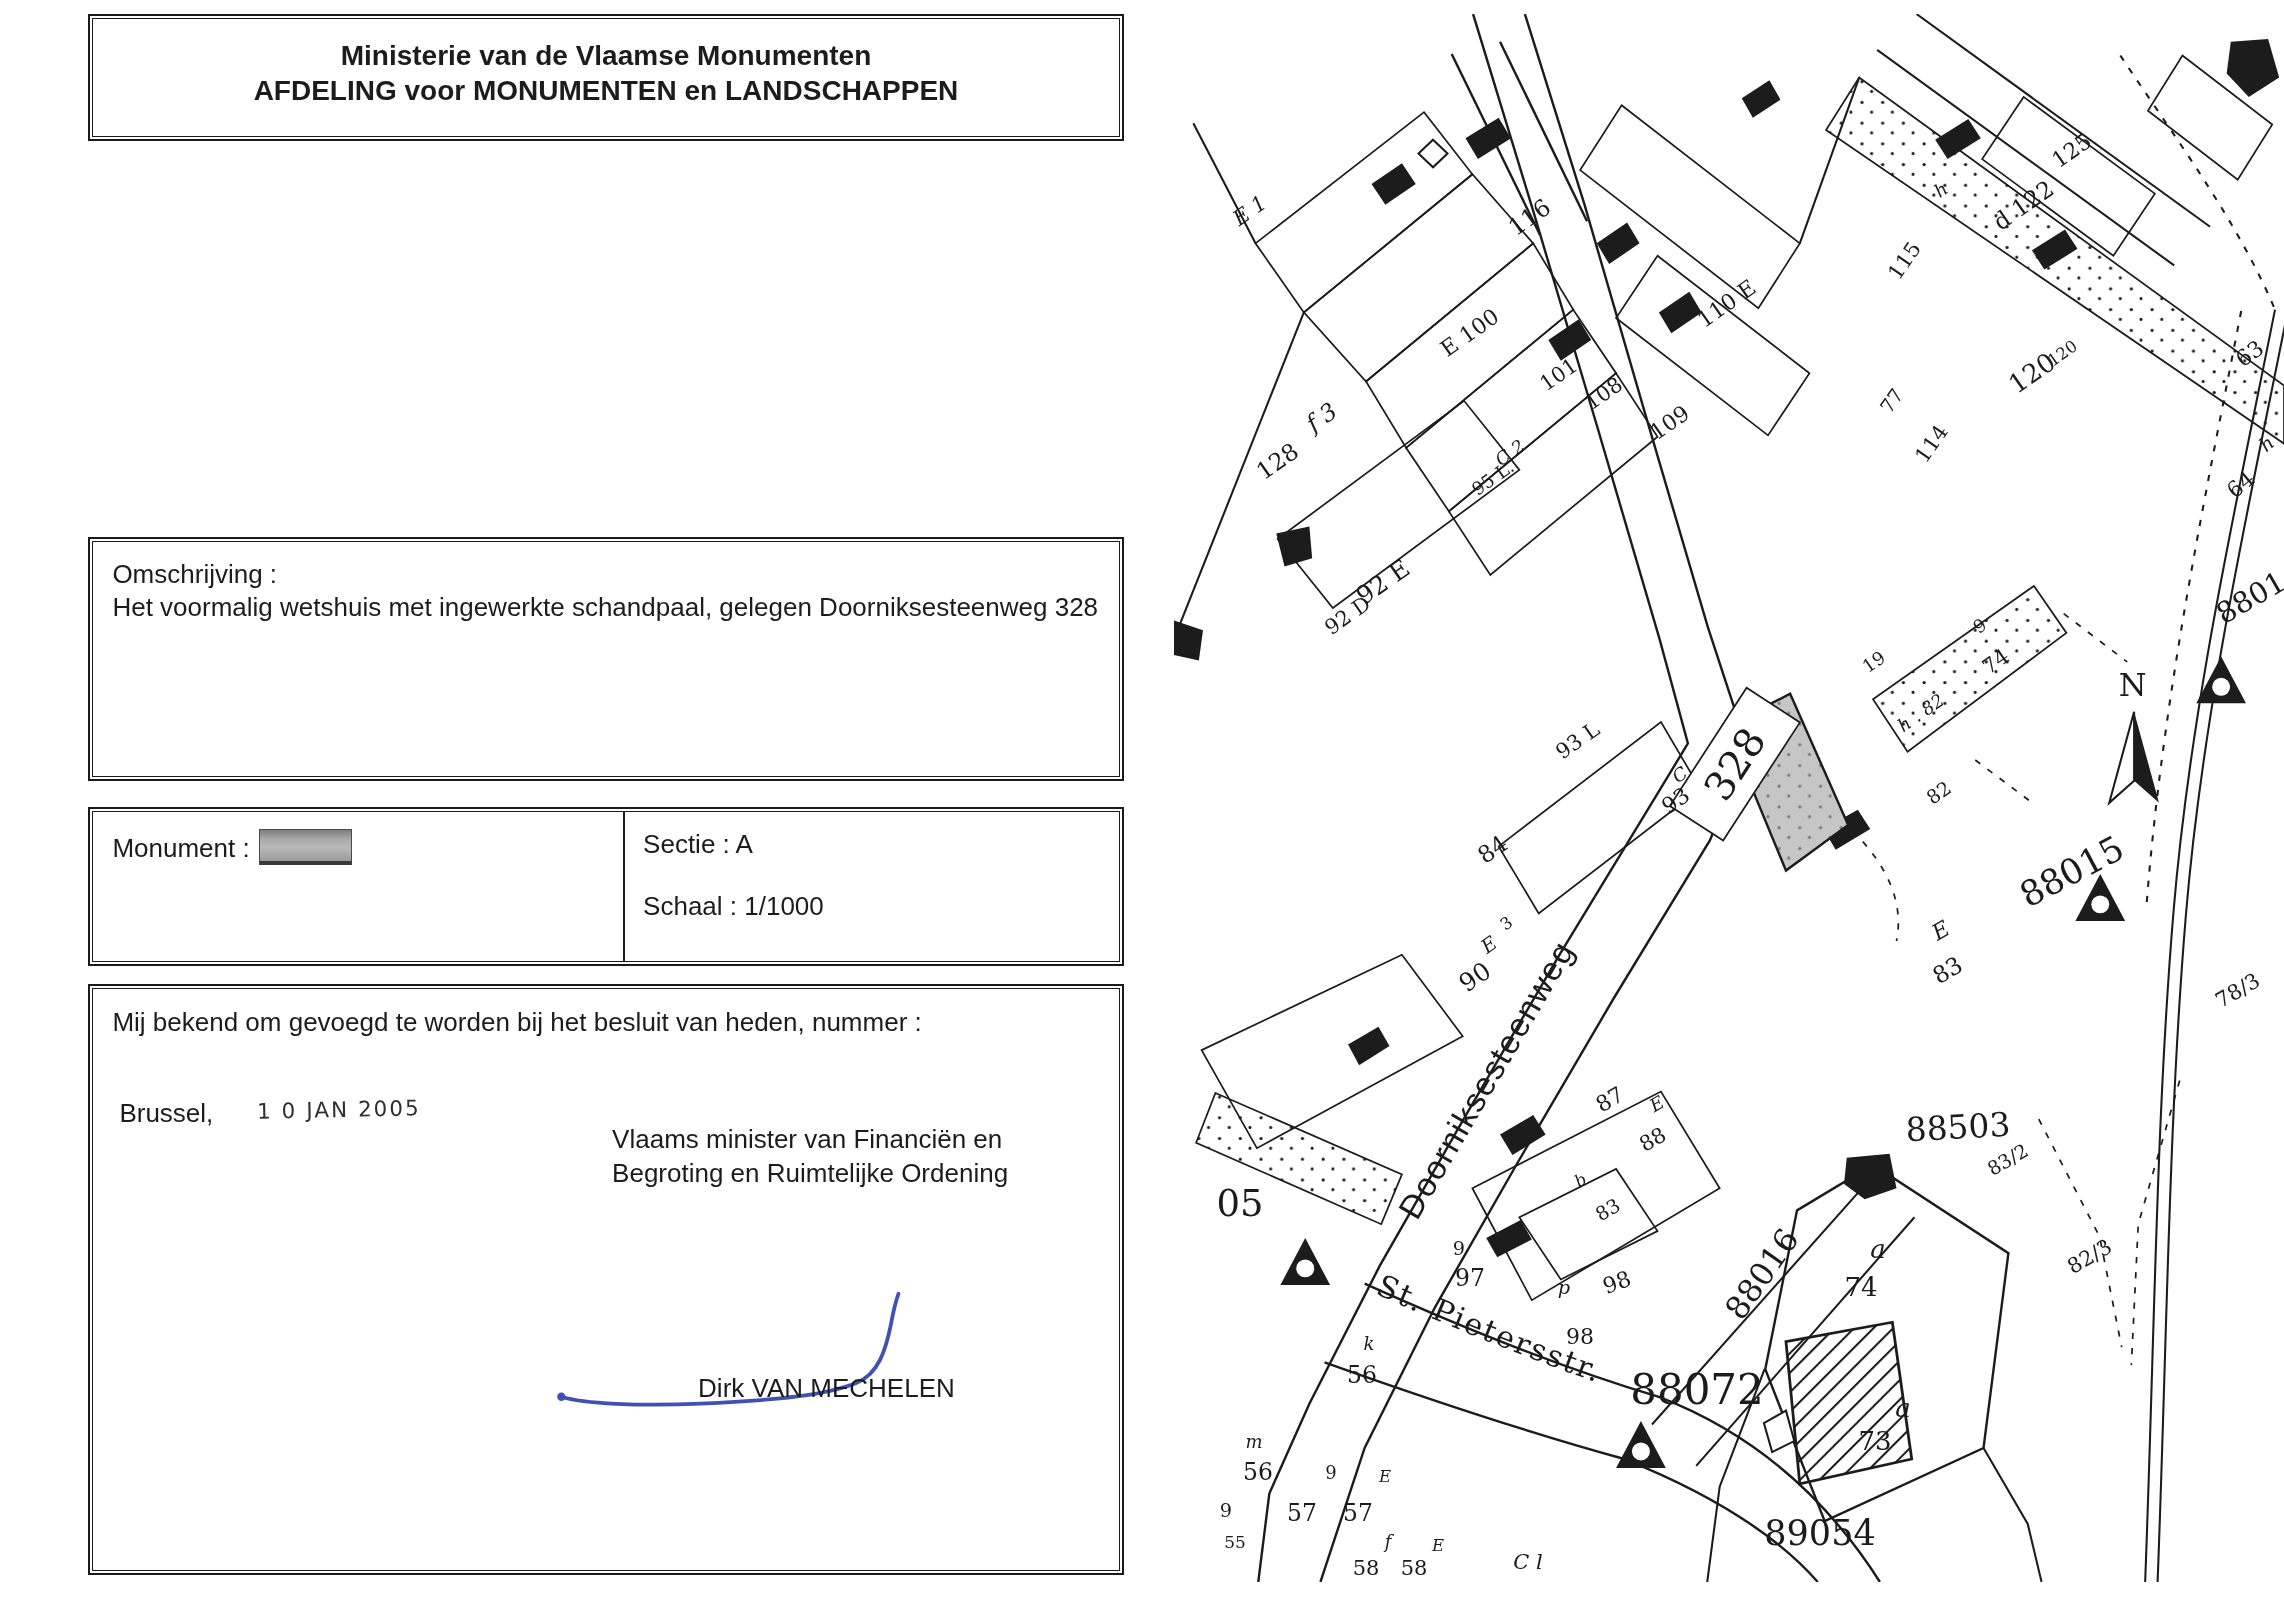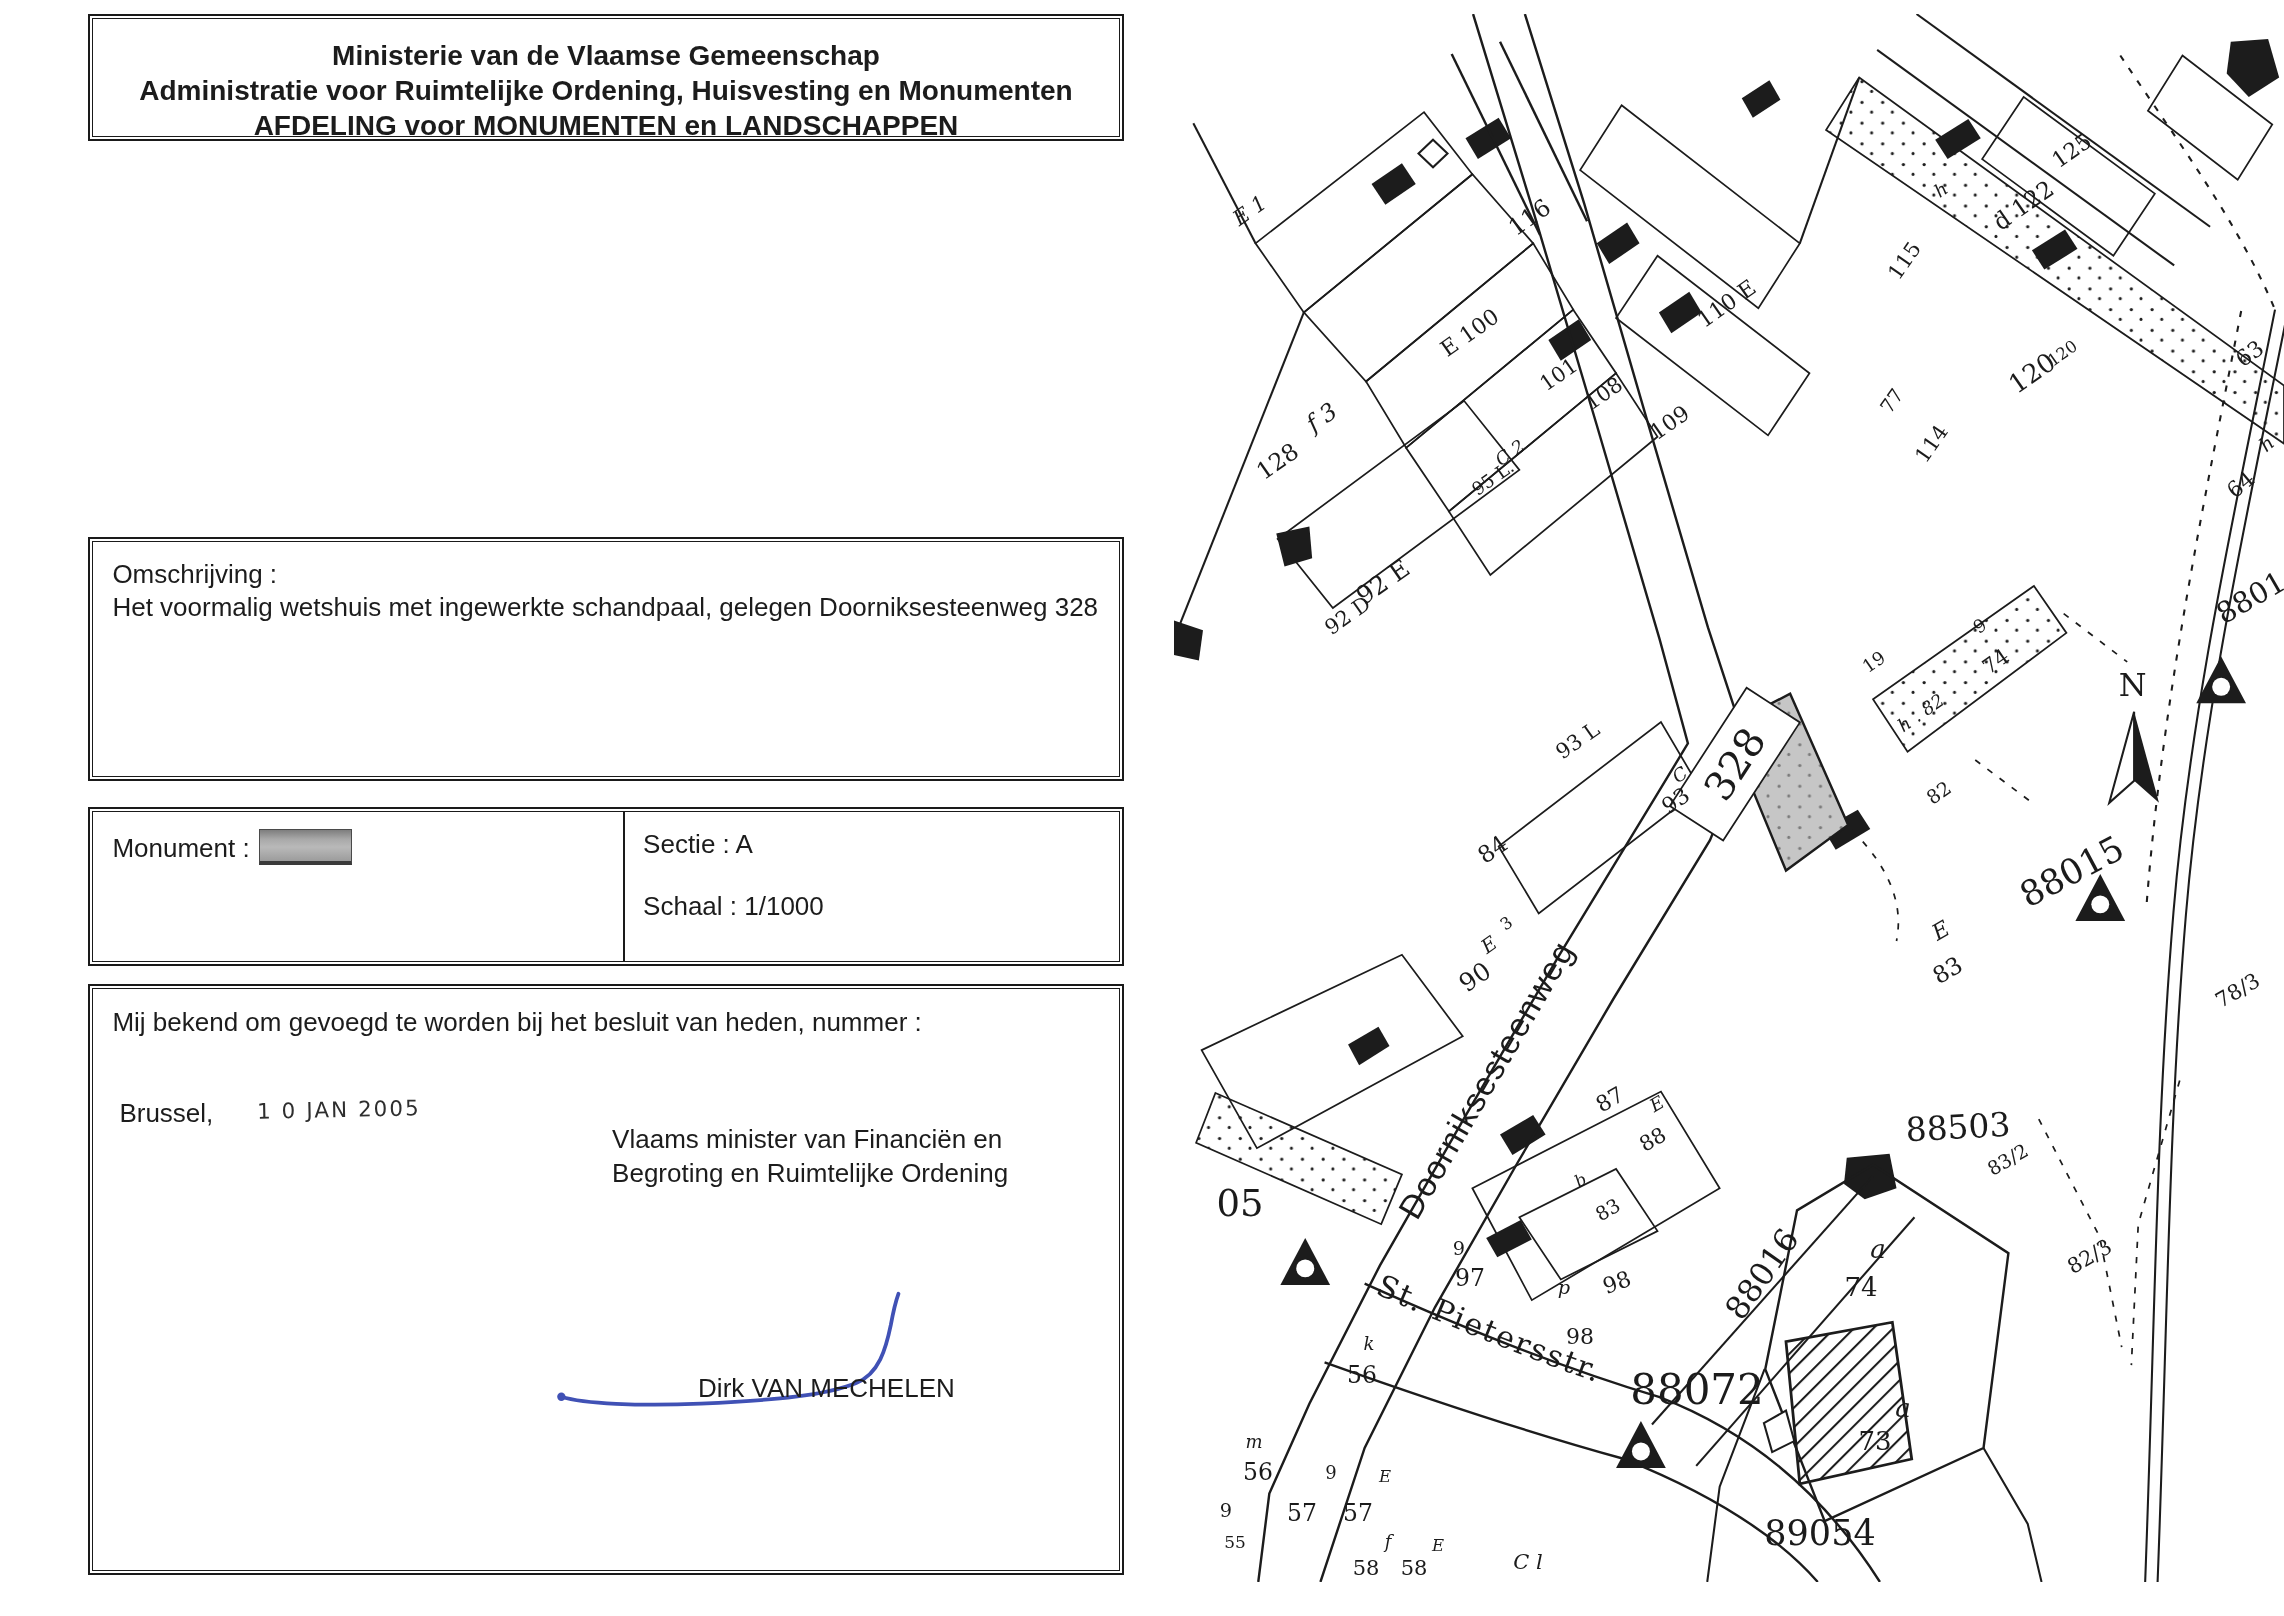--- a/index.html
+++ b/index.html
@@ -26,22 +26,21 @@
           transform-origin:center;line-height:1;}
   .sig-wrap{position:absolute;}
 </style>
 </head>
 <body>
 
 <div class="page">
 
   <div class="dbox" style="left:88px;top:14px;width:1036px;height:127px;">
     <div class="dbox-in hdr">
-      <div>Ministerie van de Vlaamse Gemeenschap</div>
-      <div>Administratie voor Ruimtelijke Ordening, Huisvesting en Monumenten</div>
+      <div>Ministerie van de Vlaamse Monumenten</div>
       <div>AFDELING voor MONUMENTEN en LANDSCHAPPEN</div>
     </div>
   </div>
 
 
 
   <div class="dbox" style="left:88px;top:537px;width:1036px;height:244px;text-align:right;">
     <div class="dbox-in fieldtext">
       <div class="fline" style="top:16.6px;">Omschrijving :</div>
       <div class="fline" style="top:50px;">Het voormalig wetshuis met ingewerkte schandpaal, gelegen Doorniksesteenweg 328</div>

